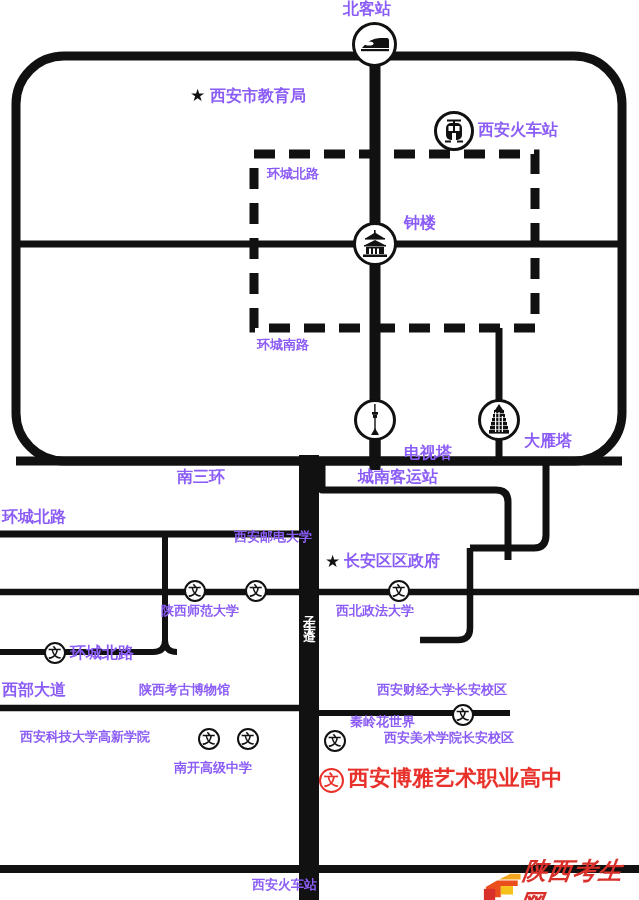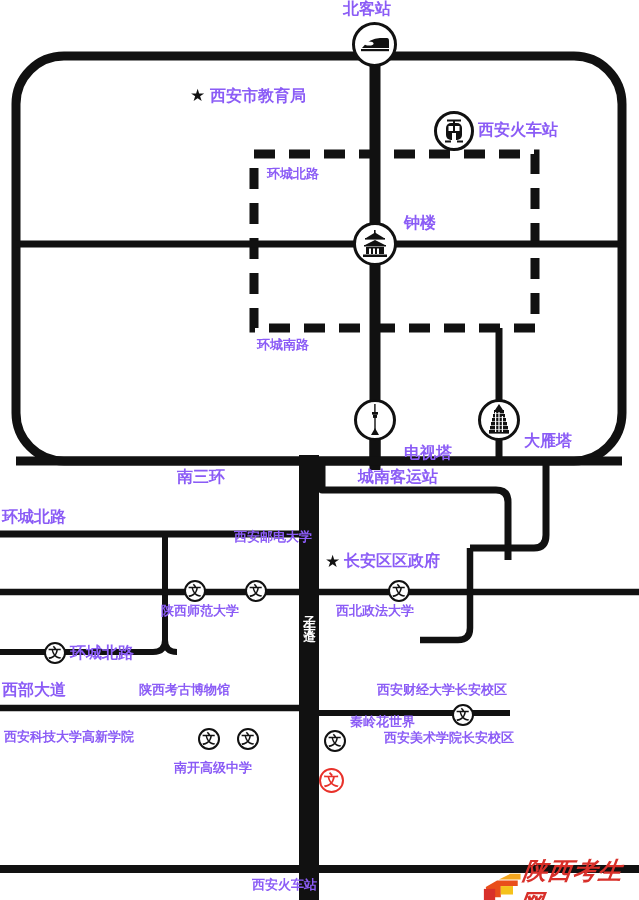--- a/index.html
+++ b/index.html
@@ -211,21 +211,21 @@
   </div>
   <div class="lbl t15" style="left:336px;top:604px;">西北政法大学</div>
 
   <div class="wen" style="left:44px;top:642px;width:22px;height:22px;font-size:13px;">
     <span>文</span>
   </div>
   <div class="lbl t16" style="left:70px;top:644px;">环城北路</div>
 
   <div class="lbl t15" style="left:139px;top:683px;">陕西考古博物馆</div>
 
-  <div class="lbl t15" style="left:4px;top:730px;">西安科技大学高新学院</div>
+  <div class="lbl t15" style="left:20px;top:730px;">西安科技大学高新学院</div>
   <div class="wen" style="left:198px;top:728px;width:22px;height:22px;font-size:13px;">
     <span>文</span>
   </div>
 
   <div class="wen" style="left:237px;top:728px;width:22px;height:22px;font-size:13px;">
     <span>文</span>
   </div>
   <div class="lbl t15" style="left:174px;top:761px;">南开高级中学</div>
 
   <div class="lbl t15" style="left:377px;top:683px;text-align:right;">西安财经大学长安校区</div>
@@ -236,20 +236,21 @@
   <div class="wen" style="left:324px;top:730px;width:22px;height:22px;font-size:13px;">
     <span>文</span>
   </div>
   <div class="lbl t15" style="left:356px;top:731px;margin-left:28px;">西安美术学院长安校区</div>
 
   <div class="lbl t15" style="left:350px;top:715px;">秦岭花世界</div>
 
   <div class="wen redmark" style="left:319px;top:768px;width:25px;height:25px;font-size:15px;">
     <span>文</span>
   </div>
+  <div class="lbl red" style="left:348px;top:766px;">西安博雅艺术职业高中</div>
 
   <div class="watermark" style="left:482px;top:855px;">
     <svg width="42" height="32" viewBox="0 0 42 32">
       <path d="M4 16 L16 9 L38 9 L38 15 L20 15 L20 27 L6 27 Z" fill="#e94e1b"></path>
       <path d="M18 8 L30 2 L41 2 L41 8 L20 8 Z" fill="#f4a61e"></path>
       <path d="M20 15 L33 15 L33 24 L20 24 Z" fill="#f5c21b"></path>
       <path d="M2 18 L14 18 L14 30 L2 30 Z" fill="#d8302a"></path>
     </svg>
     <span class="wm-text">陕西考生网</span>
   </div>

